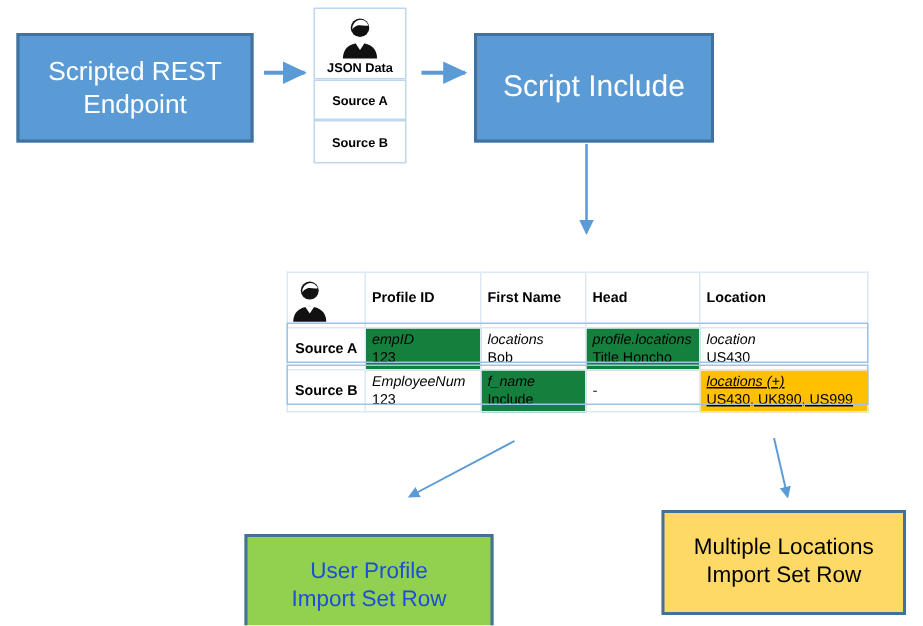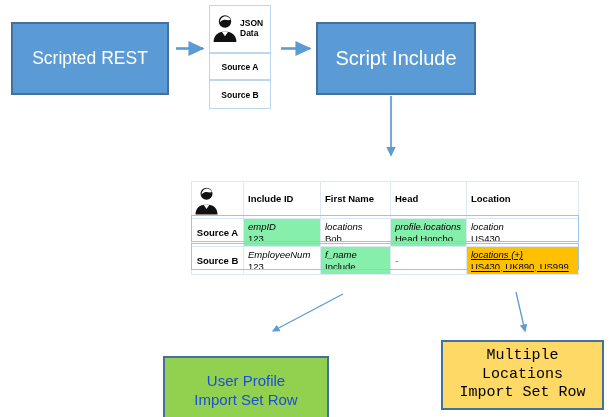--- a/index.html
+++ b/index.html
@@ -36,21 +36,20 @@
     color: #ffffff;
   }
   .pbox.green {
     background: #92D050;
     color: #1d4ed8;
     margin-top: 16px;
   }
   .pbox.gold {
     background: #FFD966;
     color: #000000;
-    font-family: Liberation Mono, monospace;
   }
   .pbox span { display: block; }
 
   #box-rest      { left: 11px;  top: 22px;  width: 158px; height: 73px; font-size: 17.5px; }
   #box-script    { left: 316px; top: 22px;  width: 160px; height: 73px; font-size: 20px; }
   #box-userprof  { left: 163px; top: 340px; width: 166px; height: 70px; font-size: 15px; }
   #box-multiloc  { left: 441px; top: 340px; width: 163px; height: 70px; font-size: 15px; }
 
   
   #json-stack {
@@ -61,21 +60,21 @@
     height: 104px;
   }
   .jbox {
     position: absolute;
     left: 0;
     width: 62px;
     box-sizing: border-box;
     border: 1px solid #BDD7EE;
     background: #ffffff;
     display: flex;
-    flex-direction: row;
+    flex-direction: column;
     align-items: center;
     justify-content: flex-end;
     font-size: 8.5px;
     font-weight: bold;
     color: #000000;
   }
   #jbox-head   { top: 0px;  height: 48px; padding-bottom: 2px; }
   #jbox-srca   { top: 48px; height: 27px; justify-content: center; }
   #jbox-srcb   { top: 75px; height: 29px; justify-content: center; }
 
@@ -123,21 +122,21 @@
     vertical-align: middle;
   }
   .val-cell {
     height: 25px;
     padding: 1px 0 1px 4px !important;
     line-height: 11.5px;
     vertical-align: middle;
   }
   .val-cell .f { font-style: italic; display: block; white-space: nowrap; }
   .val-cell .v { font-style: normal; display: block; white-space: nowrap; }
-  .fill-green { background: #86efac; margin-top: 32px; }
+  .fill-green { background: #15803d; margin-top: 32px; }
   .fill-gold  { background: #FFC000; text-decoration: underline; }
   .fill-none  { background: #ffffff; }
 
   
   .rowbox-outline {
     position: absolute;
     left: 191px;
     width: 388px;
     height: 27px;
     box-sizing: border-box;
@@ -156,20 +155,21 @@
   }
 </style>
 </head>
 <body>
 
 <div id="canvas">
 
   <div class="pbox blue" id="box-rest">
     <div>
       <span>Scripted REST</span>
+      <span>Endpoint</span>
     </div>
   </div>
 
   <div id="json-stack">
     <div class="jbox" id="jbox-head">
       <span class="person-icon">
         <svg width="30" height="30" viewBox="0 0 30 30" aria-hidden="true">
           <circle cx="15" cy="8.5" r="6.2" fill="#111111"></circle>
           <path d="M15 3.2 a6.2 6.2 0 0 1 5.6 3.6 c-2.1 1.0 -4.9 -0.6 -7.4 0.2 c-1.5 0.5 -2.6 1.6 -3.4 2.6 a6.2 6.2 0 0 1 5.2 -6.4 z" fill="#ffffff"></path>
           <path d="M3.6 29 c0 -6.2 4.0 -10.4 11.4 -10.4 c7.4 0 11.4 4.2 11.4 10.4 z" fill="#111111"></path>
@@ -203,39 +203,39 @@
         <td class="icon-cell" rowspan="1">
           <span>
             <svg width="29" height="30" viewBox="0 0 30 30" aria-hidden="true">
               <circle cx="15" cy="8.5" r="6.2" fill="#111111"></circle>
               <path d="M15 3.2 a6.2 6.2 0 0 1 5.6 3.6 c-2.1 1.0 -4.9 -0.6 -7.4 0.2 c-1.5 0.5 -2.6 1.6 -3.4 2.6 a6.2 6.2 0 0 1 5.2 -6.4 z" fill="#ffffff"></path>
               <path d="M3.6 30 c0 -6.2 4.0 -10.4 11.4 -10.4 c7.4 0 11.4 4.2 11.4 10.4 z" fill="#111111"></path>
               <path d="M12.0 19.9 l3.0 4.4 l3.0 -4.4 c-1.0 -0.25 -2.0 -0.35 -3.0 -0.35 c-1.0 0 -2.0 0.1 -3.0 0.35 z" fill="#ffffff"></path>
             </svg>
           </span>
         </td>
-        <td class="hdr-cell">Include ID</td>
+        <td class="hdr-cell">Profile ID</td>
         <td class="hdr-cell">First Name</td>
         <td class="hdr-cell">Head</td>
         <td class="hdr-cell">Location</td>
       </tr>
 
       <tr>
         <td class="src-label">Source A</td>
         <td class="val-cell fill-green">
           <span class="f">empID</span>
           <span class="v">123</span>
         </td>
         <td class="val-cell fill-none">
           <span class="f">locations</span>
           <span class="v">Bob</span>
         </td>
         <td class="val-cell fill-green">
           <span class="f">profile.locations</span>
-          <span class="v">Head Honcho</span>
+          <span class="v">Title Honcho</span>
         </td>
         <td class="val-cell fill-none">
           <span class="f">location</span>
           <span class="v">US430</span>
         </td>
       </tr>
 
       <tr>
         <td class="src-label">Source B</td>
         <td class="val-cell fill-none">

